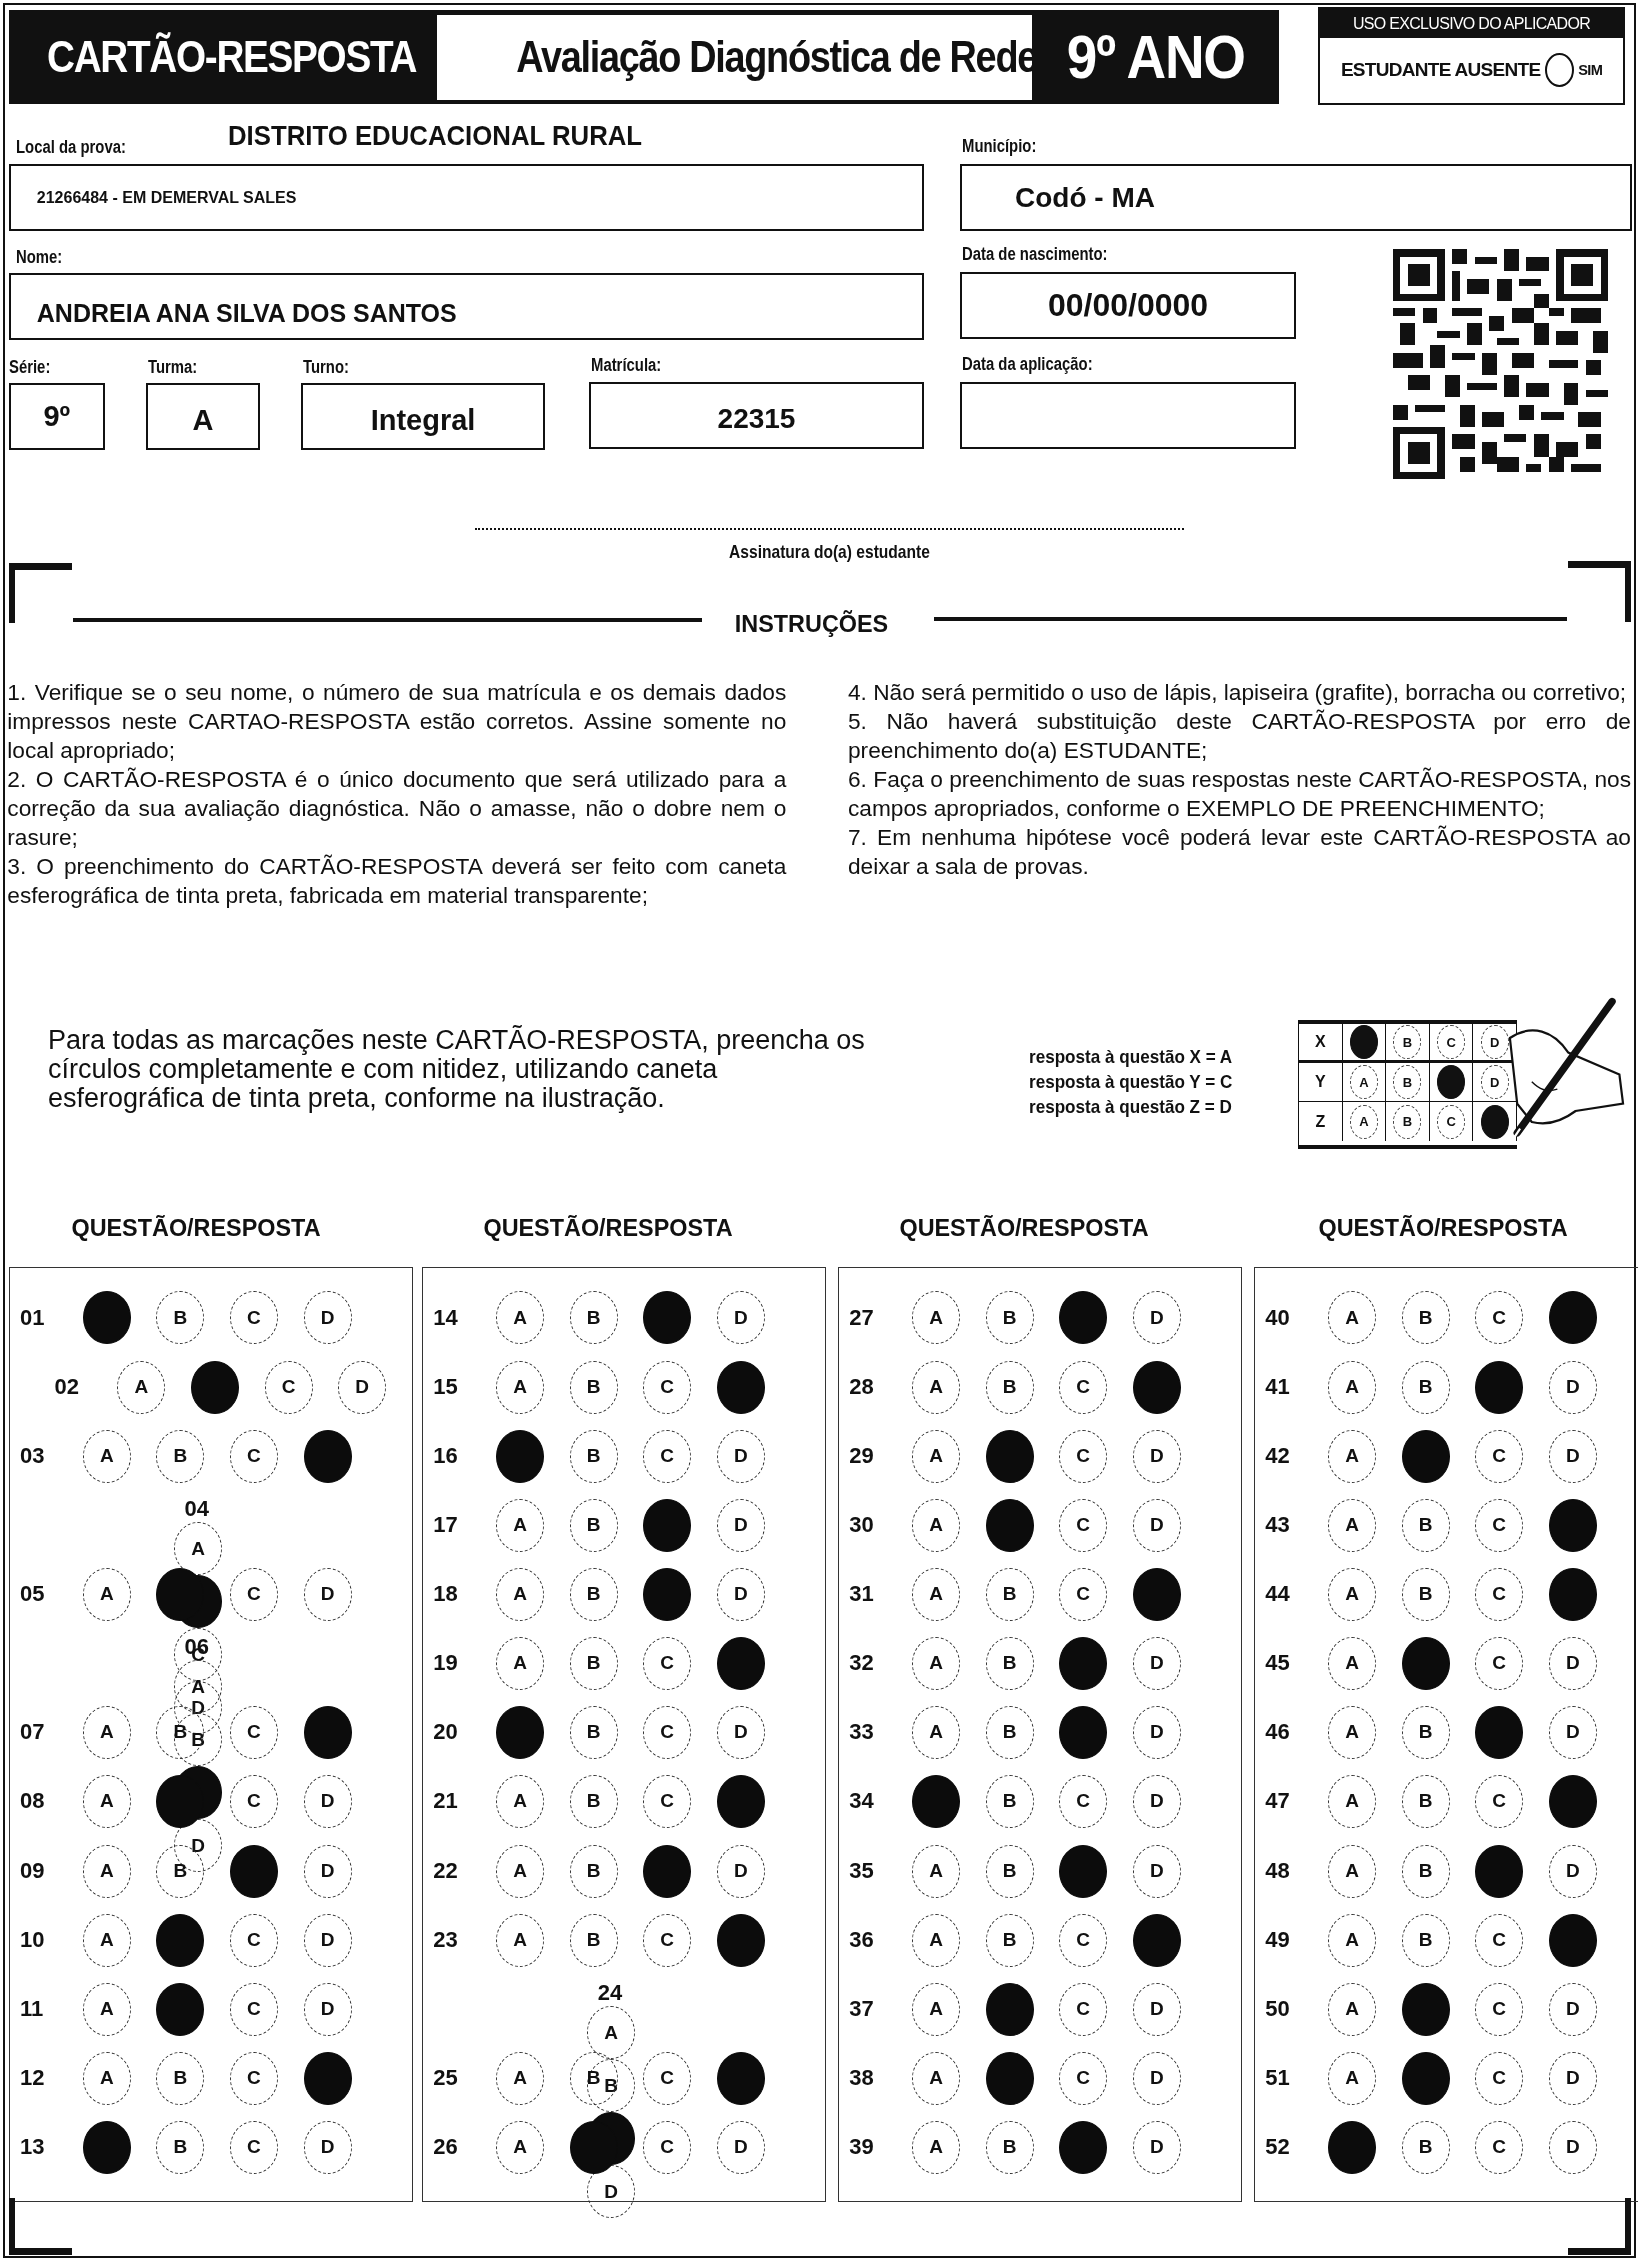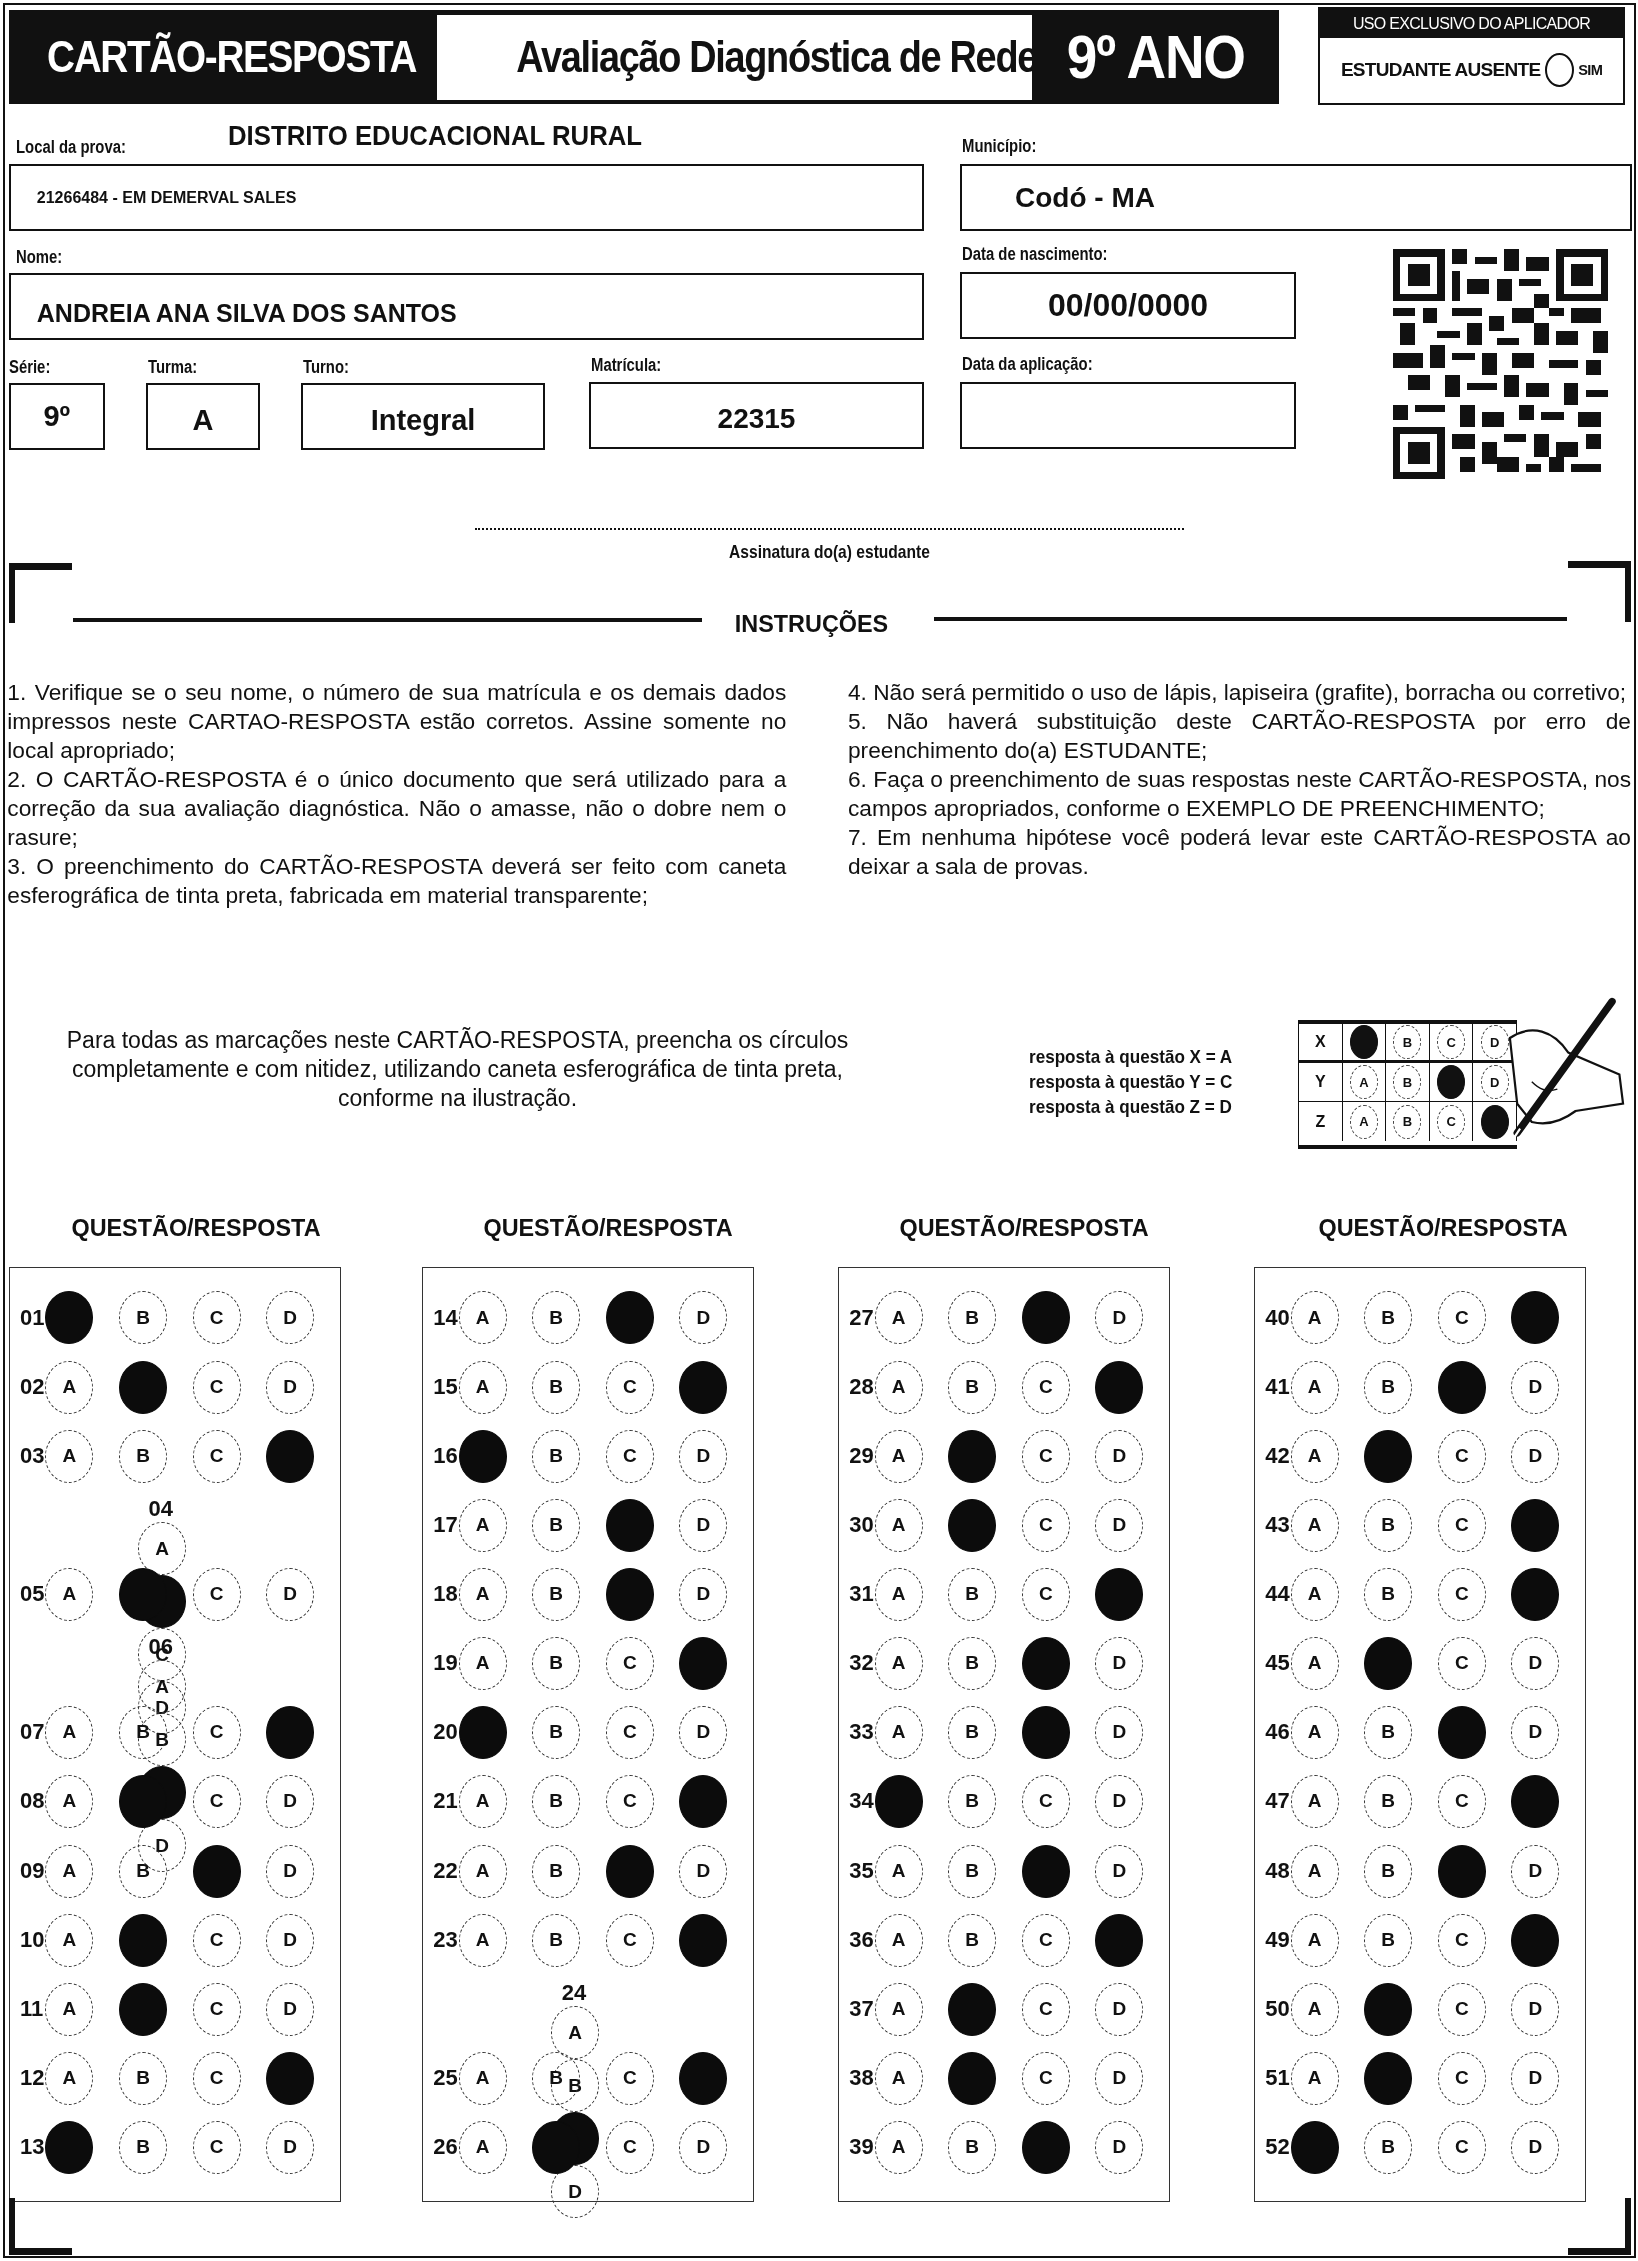--- a/index.html
+++ b/index.html
@@ -40,36 +40,36 @@
 
   
   .corner { background: #111; }
 
   
   .instr-line { height: 4.4px; background: #111; }
   .instr-title { left: 702px; top: 611px; width: 219px; text-align: center; font-size: 23.4px; font-weight: bold; }
   .instr-col { font-size: 22.7px; line-height: 29px; text-align: justify; transform-origin: left top; }
   .instr-col p { margin: 0; }
 
-  .fill-note { left: 48px; top: 1026px; width: 819px; font-size: 23px; line-height: 29px; text-align: center; }
+  .fill-note { left: 48px; top: 1026px; width: 819px; font-size: 27px; line-height: 29px; }
   .example-legend { left: 1029px; top: 1044px; font-size: 19px; line-height: 25px; font-weight: bold; transform: scaleX(0.9); transform-origin: left top; white-space: nowrap; }
 
   .ex-grid { left: 1298px; top: 1020px; width: 219px; height: 129px; border-top: 4.4px solid #111; border-bottom: 4.4px solid #111; border-left: 1.5px solid #111; }
   .ex-row { display: flex; height: 39px; border-bottom: 1.5px solid #111; }
   .ex-row:last-child { border-bottom: none; }
   .ex-row.thick { border-bottom: 3.7px solid #111; }
   .ex-cell { width: 44px; border-right: 1.5px solid #111; display: flex; align-items: center; justify-content: center; font-weight: bold; font-size: 16px; }
   .ex-bub { width: 28px; height: 34px; border: 1.5px dashed #444; border-radius: 50%; display: flex; align-items: center; justify-content: center; font-size: 13px; font-weight: bold; }
   .ex-bub.filled { background: #111; border: 1.5px solid #111; }
 
   .pen { left: 1488px; top: 994px; width: 146px; height: 161px; }
 
   
   .col-title { font-size: 23.4px; font-weight: bold; text-align: center; width: 330px; }
-  .ans-box { border: 1.5px solid #333; top: 1267px; width: 332px; height: 935px; }
+  .ans-box { border: 1.5px solid #333; top: 1267px; width: 404px; height: 935px; }
   .ans-row { position: absolute; left: 0; height: 58px; width: 100%; display: flex; align-items: center; }
   .qnum { width: 73px; padding-left: 10.2px; font-size: 22px; font-weight: bold; }
   .bub { width: 48px; height: 53px; border: 1.5px dashed #333; border-radius: 50%; display: flex; align-items: center; justify-content: center; font-size: 19px; font-weight: bold; margin-right: 25.6px; flex: none; }
   .bub.filled { background: #0c0c0c; border: 1.5px solid #0c0c0c; color: transparent; }
 </style>
 </head>
 <body>
 
 <div class="abs page-frame"></div>
 

